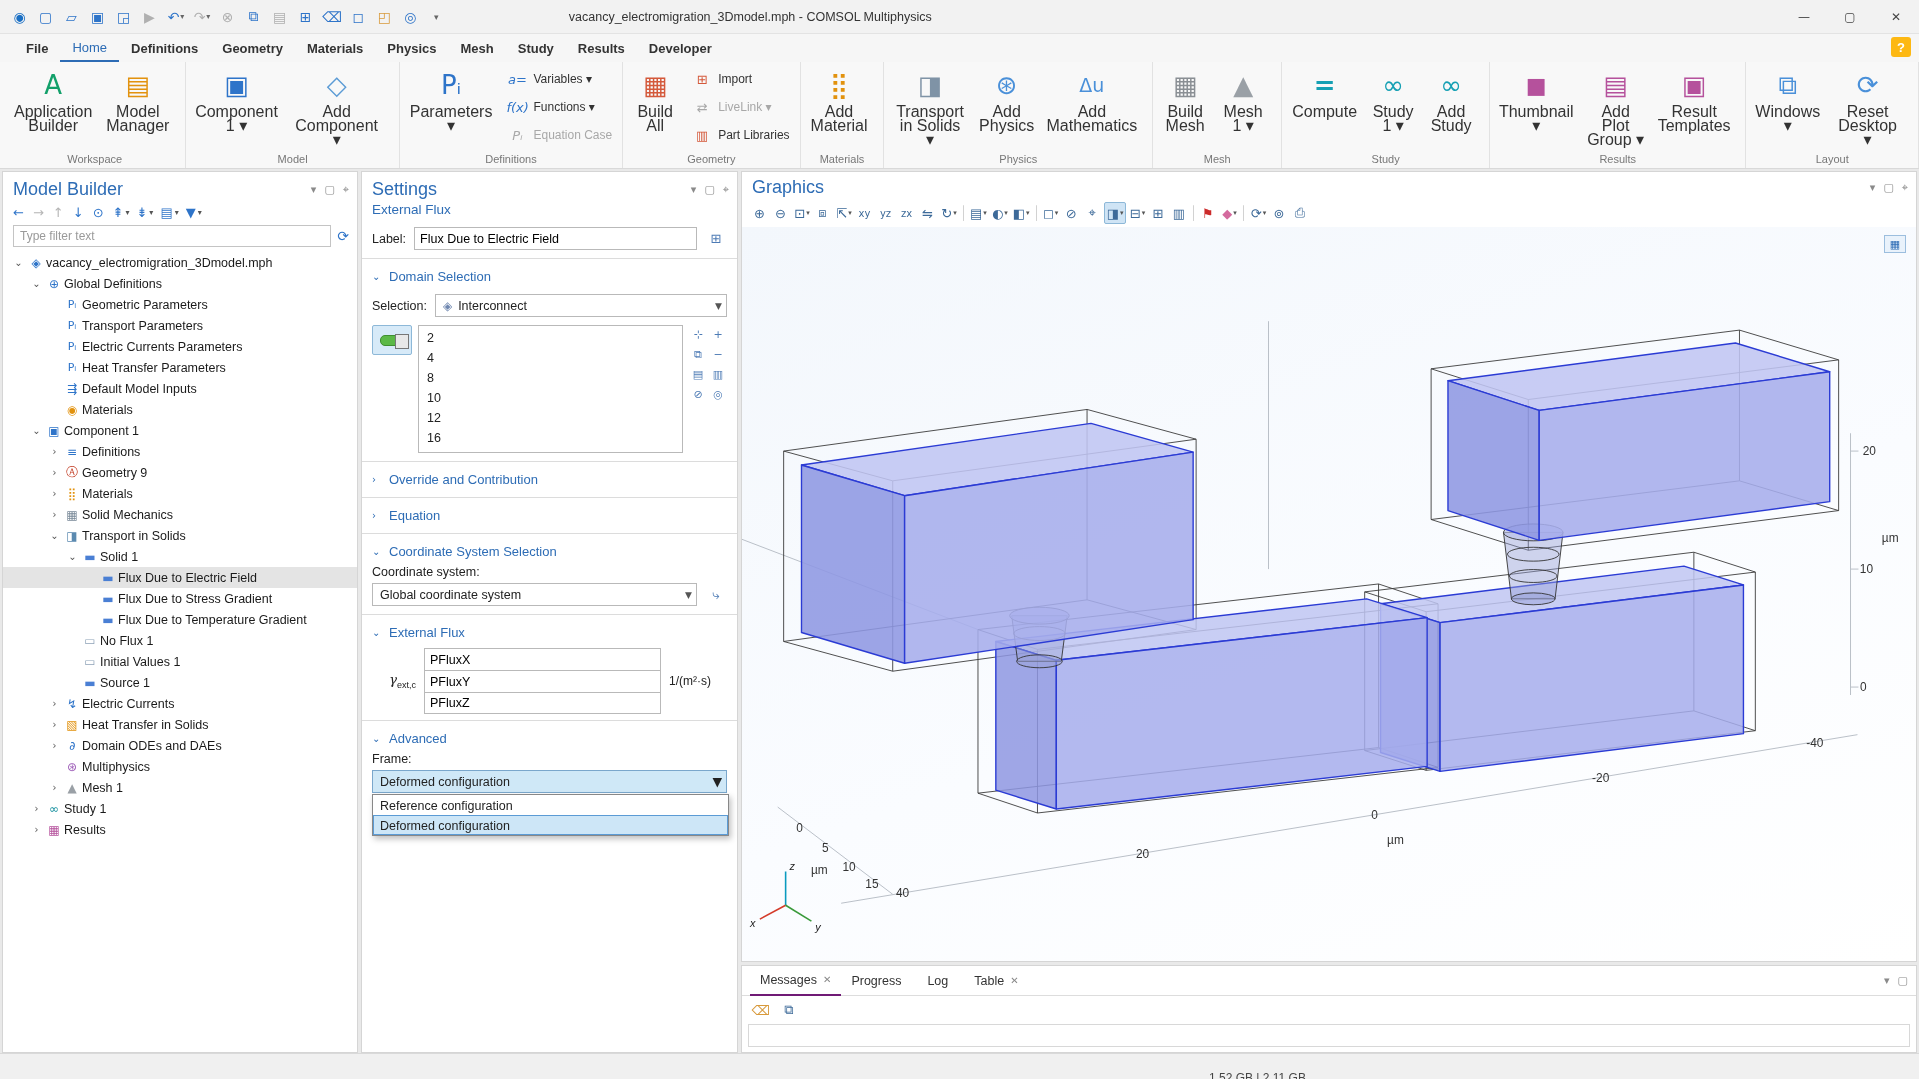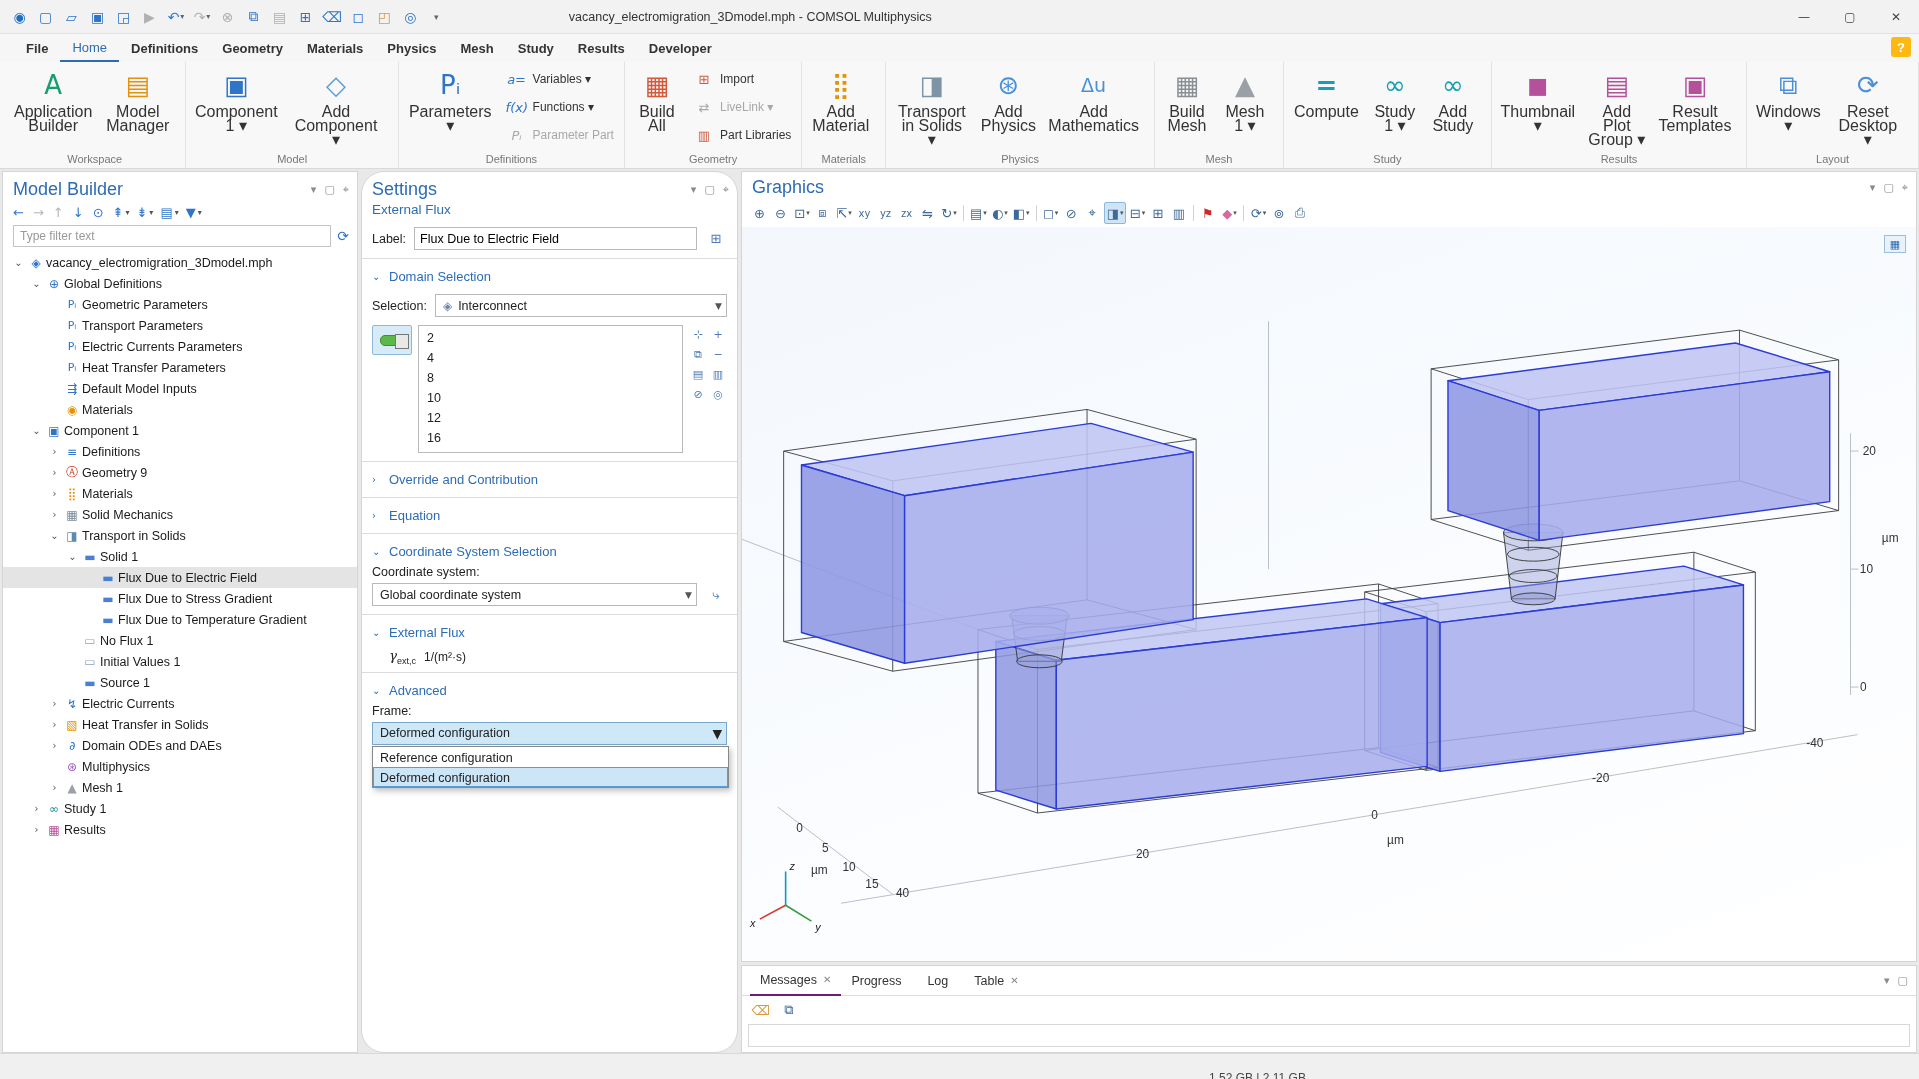--- a/index.html
+++ b/index.html
@@ -72,21 +72,21 @@
   .tree-row .exp { width:15px; text-align:center; color:#555; font-size:10px; flex:none; }
   .tree-row .ticon { width:20px; text-align:center; font-size:12px; flex:none; }
   .tree-row .tlabel { font-size:12.5px; color:#1a1a1a; }
   .tree-row[data-level="0"] { padding-left:8px; }
   .tree-row[data-level="1"] { padding-left:26px; }
   .tree-row[data-level="2"] { padding-left:44px; }
   .tree-row[data-level="3"] { padding-left:62px; }
   .tree-row[data-level="4"] { padding-left:80px; }
 
   
-  #settings { font-size:12.5px;border-radius:23px; }
+  #settings { font-size:12.5px; }
   .set-sub { color:#2d6cb5; font-size:13.5px; padding:0 10px 6px 10px; }
   .set-row { display:flex; align-items:center; gap:8px; padding:4px 10px; }
   .set-row label { color:#222; }
   .set-row input[type=text] { flex:1; height:23px; border:1px solid #b9b9b9; padding:0 5px; font-size:12.5px; font-family:inherit; }
   .mini-btn { width:22px; height:22px; border:1px solid transparent; display:flex; align-items:center; justify-content:center;
     color:#4d7bb5; font-size:13px; }
   .divider { height:1px; background:#dcdcdc; margin:4px 0; }
   .sec-head { display:flex; align-items:center; gap:7px; color:#2d6cb5; font-size:13px; padding:6px 10px; }
   .sec-head .chev { font-size:10px; width:10px; }
   .dropdown { height:23px; border:1px solid #b9b9b9; background:#fff; display:flex; align-items:center;
@@ -365,21 +365,21 @@
               <span class="slabel">Variables ▾</span>
             </div>
 
             <div class="smallbtn">
               <span class="sicon glyph" style=";color:#2e74c9">f(x)</span>
               <span class="slabel">Functions ▾</span>
             </div>
 
             <div class="smallbtn" data-disabled="true">
               <span class="sicon glyph">Pᵢ</span>
-              <span class="slabel">Parameter Part</span>
+              <span class="slabel">Equation Case</span>
             </div>
           </div>
       </div>
       <div class="rgroup-label">Definitions</div>
     </div>
 
     <div class="rgroup">
       <div class="rgroup-body">
         <div class="bigbtns">
 
@@ -904,20 +904,28 @@
     <div class="divider"></div>
 
     <div class="sec-head">
       <span class="chev glyph">⌄</span>
       <span>External Flux</span>
     </div>
     <div class="flux-grid">
       <div class="flux-sym">
         <i>γ</i><sub>ext,c</sub>
       </div>
+      <div class="flux-fields">
+
+          <input type="text" value="PFluxX" style="">
+
+          <input type="text" value="PFluxY" style="">
+
+          <input type="text" value="PFluxZ" style="">
+        </div>
       <div class="flux-unit">1/(m²·s)</div>
     </div>
     <div class="divider"></div>
 
     <div class="sec-head">
       <span class="chev glyph">⌄</span>
       <span>Advanced</span>
     </div>
     <div class="set-row" style="padding-top:0;padding-bottom:2px">
       <label>Frame:</label>

